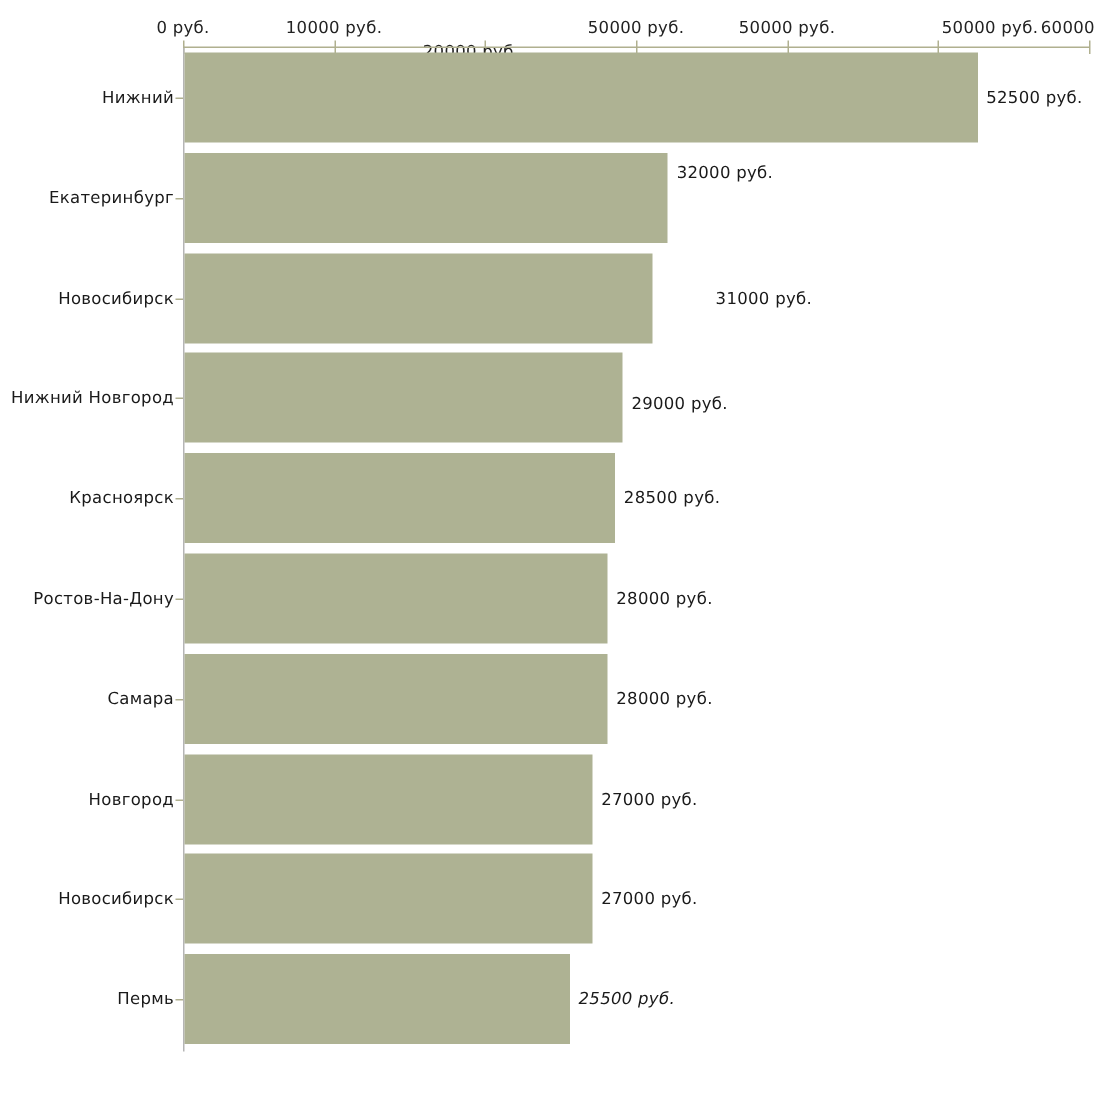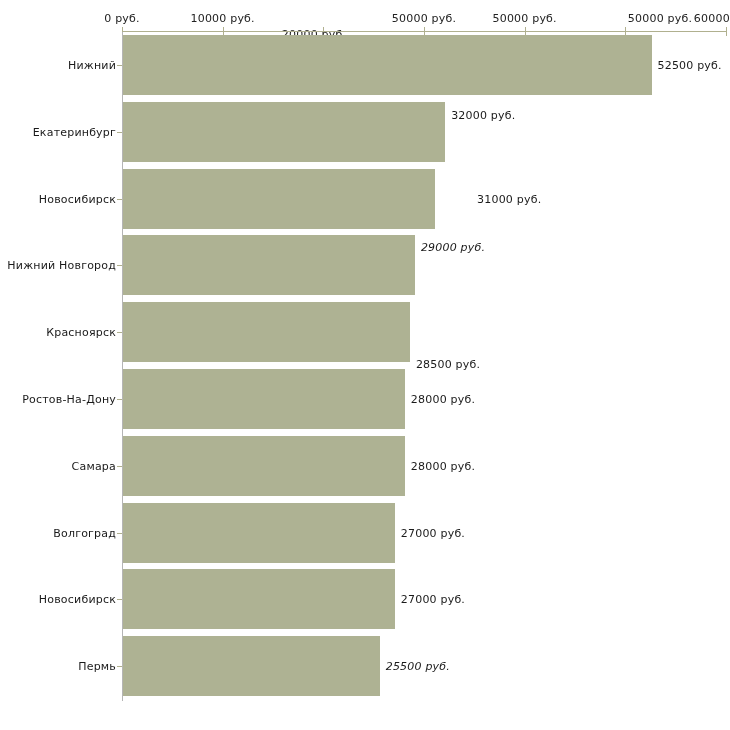--- a/index.html
+++ b/index.html
@@ -131,43 +131,43 @@
       <div class="y-tick" style="top: 198.6px;"></div>
       <div class="cat-label-wrap" style="top: 198.6px;">
         <div class="cat-label">Новосибирск</div>
       </div>
       <div class="val-label" style="left: 441.067px; top: 198.6px; margin-left: 36px;">31000 руб.</div>
       <div class="bar" style="top: 235.4px; height: 60px; width: 291.933px; background: rgb(174, 178, 147);"></div>
       <div class="y-tick" style="top: 265.4px;"></div>
       <div class="cat-label-wrap" style="top: 265.4px;">
         <div class="cat-label">Нижний Новгород</div>
       </div>
-      <div class="val-label" style="left: 420.933px; top: 247px; font-style: italic;">29000 руб.</div>
+      <div class="val-label" style="left: 420.933px; top: 269px;">29000 руб.</div>
       <div class="bar" style="top: 302.2px; height: 60px; width: 286.9px; background: rgb(174, 178, 147);"></div>
       <div class="y-tick" style="top: 332.2px;"></div>
       <div class="cat-label-wrap" style="top: 332.2px;">
         <div class="cat-label">Красноярск</div>
       </div>
-      <div class="val-label" style="left: 415.9px; top: 332.2px; margin-top: 32px;">28500 руб.</div>
+      <div class="val-label" style="left: 415.9px; top: 332.2px;">28500 руб.</div>
       <div class="bar" style="top: 369px; height: 60px; width: 281.867px; background: rgb(174, 178, 147);"></div>
       <div class="y-tick" style="top: 399px;"></div>
       <div class="cat-label-wrap" style="top: 399px;">
         <div class="cat-label">Ростов-На-Дону</div>
       </div>
       <div class="val-label" style="left: 410.867px; top: 399px;">28000 руб.</div>
       <div class="bar" style="top: 435.8px; height: 60px; width: 281.867px; background: rgb(174, 178, 147);"></div>
       <div class="y-tick" style="top: 465.8px;"></div>
       <div class="cat-label-wrap" style="top: 465.8px;">
         <div class="cat-label">Самара</div>
       </div>
       <div class="val-label" style="left: 410.867px; top: 465.8px;">28000 руб.</div>
       <div class="bar" style="top: 502.6px; height: 60px; width: 271.8px; background: rgb(174, 178, 147);"></div>
       <div class="y-tick" style="top: 532.6px;"></div>
       <div class="cat-label-wrap" style="top: 532.6px;">
-        <div class="cat-label">Волгоград</div>
+        <div class="cat-label">Новгород</div>
       </div>
       <div class="val-label" style="left: 400.8px; top: 532.6px;">27000 руб.</div>
       <div class="bar" style="top: 569.4px; height: 60px; width: 271.8px; background: rgb(174, 178, 147);"></div>
       <div class="y-tick" style="top: 599.4px;"></div>
       <div class="cat-label-wrap" style="top: 599.4px;">
         <div class="cat-label">Новосибирск</div>
       </div>
       <div class="val-label" style="left: 400.8px; top: 599.4px;">27000 руб.</div>
       <div class="bar" style="top: 636.2px; height: 60px; width: 256.7px; background: rgb(174, 178, 147);"></div>
       <div class="y-tick" style="top: 666.2px;"></div>

